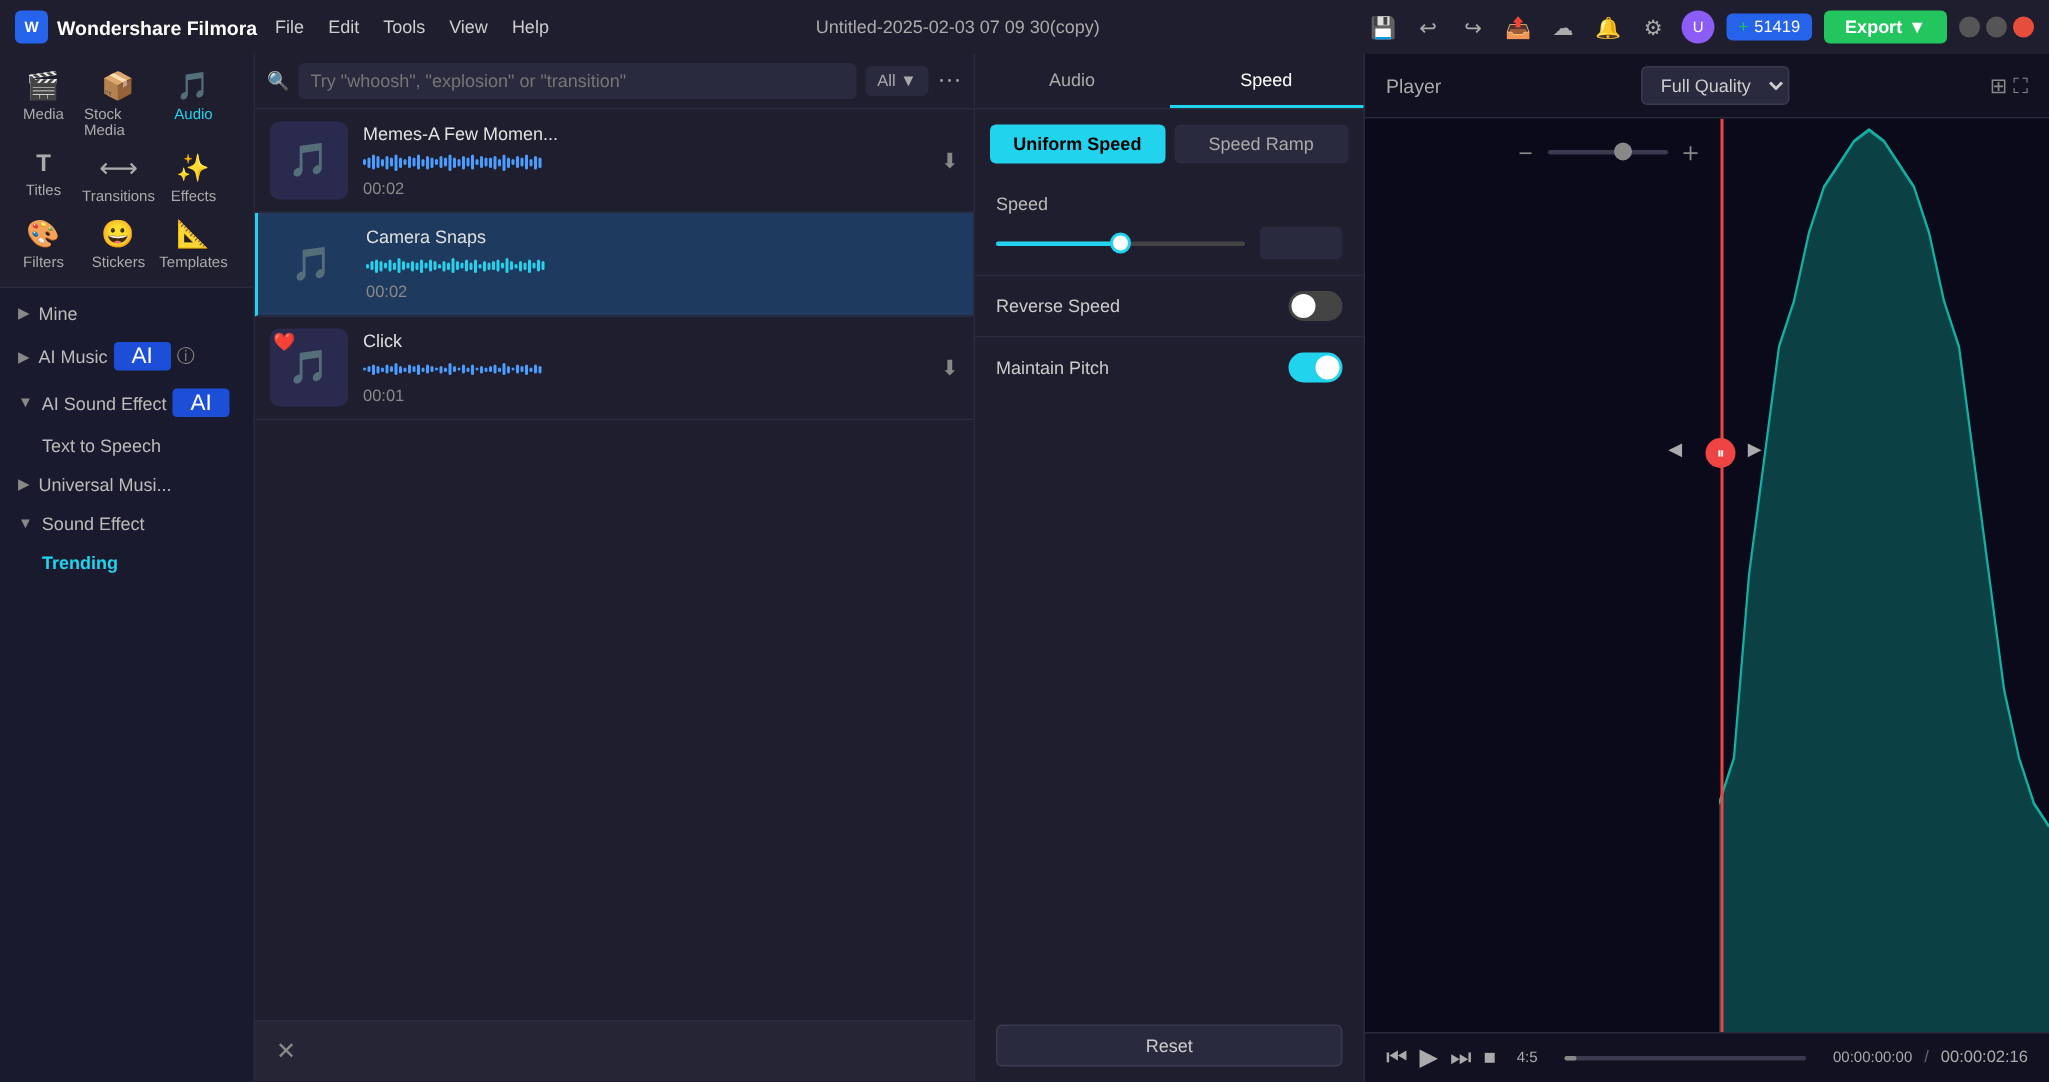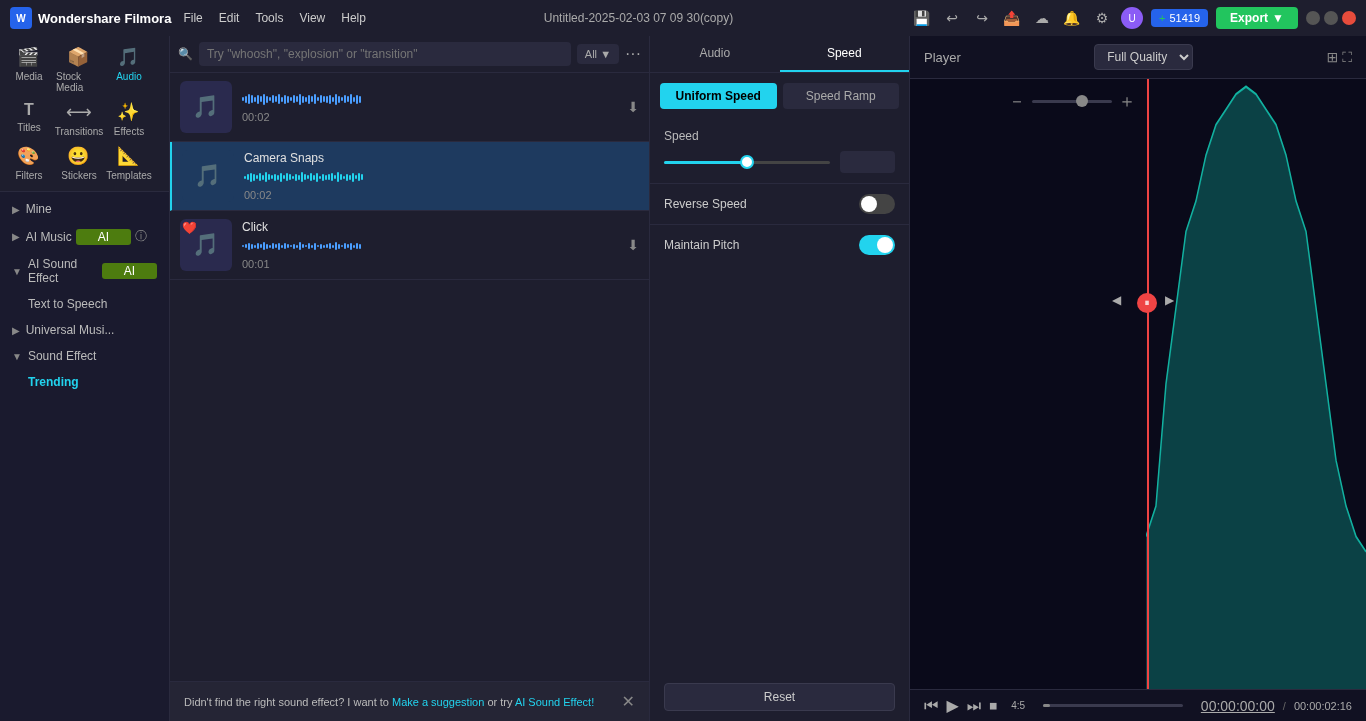--- a/index.html
+++ b/index.html
@@ -31,21 +31,21 @@
     #toolbar-tabs { display: flex; flex-wrap: wrap; background: #1e1e2e; padding: 6px 4px; border-bottom: 1px solid #2a2a3e; }
     .tb-tab { display: flex; flex-direction: column; align-items: center; width: 50px; padding: 4px 2px; cursor: pointer; border-radius: 4px; color: #aaa; font-size: 10px; gap: 3px; }
     .tb-tab.active { color: #22d3ee; }
     .tb-tab .tb-icon { font-size: 18px; }
     
     #side-nav { flex: 1; overflow-y: auto; padding: 4px 0; }
     .nav-item { display: flex; align-items: center; padding: 6px 12px; cursor: pointer; color: #bbb; font-size: 12px; }
     .nav-item .nav-arrow { margin-right: 6px; font-size: 10px; color: #888; }
     .nav-item.sub { padding-left: 28px; }
     .nav-item.active-sub { color: #22d3ee; font-weight: 600; }
-    .ai-badge { background: #4d7c0f; color: #fff; font-size: 12px; border-radius: 3px; padding: 1px 22px; margin-left: 4px; }
+    .ai-badge { background: #1d4ed8; color: #fff; font-size: 15px; border-radius: 3px; padding: 1px 12px; margin-left: 4px; }
 
     
     #center-panel { width: 480px; display: flex; flex-direction: column; background: #1e1e2e; border-right: 1px solid #2a2a3e; }
 
     
     #search-area { display: flex; align-items: center; padding: 6px 8px; gap: 6px; border-bottom: 1px solid #2a2a3e; }
     #search-area input { flex: 1; background: #2a2a3e; border: none; border-radius: 4px; padding: 5px 8px; color: #ccc; font-size: 12px; outline: none; }
     #search-area .filter-btn { background: #2a2a3e; border: none; border-radius: 4px; color: #aaa; padding: 4px 8px; cursor: pointer; font-size: 11px; }
     #search-area .more-btn { background: none; border: none; color: #aaa; cursor: pointer; font-size: 16px; }
 
@@ -101,21 +101,21 @@
     #preview-top .preview-label { color: #aaa; font-size: 13px; }
     #preview-top .quality-select { background: #2a2a3e; border: 1px solid #3a3a4e; color: #ccc; padding: 4px 8px; border-radius: 4px; font-size: 12px; cursor: pointer; }
     #preview-top .view-btns { display: flex; gap: 4px; }
     #preview-top .view-btn { background: none; border: none; color: #888; cursor: pointer; font-size: 14px; }
     #waveform-area { flex: 1; position: relative; overflow: hidden; }
     .waveform-bg { width: 100%; height: 100%; background: #0a0a1a; position: relative; overflow: hidden; }
 
     
     #preview-controls { background: #111122; border-top: 1px solid #2a2a3e; padding: 6px 14px; display: flex; align-items: center; gap: 8px; }
     .preview-ctrl-btn { background: none; border: none; color: #aaa; cursor: pointer; font-size: 16px; }
-    .preview-time { color: #aaa; font-size: 14px; margin-left: auto; text-decoration: underline; }
+    .preview-time { color: #aaa; font-size: 10px; margin-left: auto; }
     .preview-progress { flex: 1; height: 3px; background: #3a3a4e; border-radius: 2px; margin: 0 10px; }
     .preview-progress-fill { height: 100%; background: #888; width: 5%; border-radius: 2px; }
 
     
     ::-webkit-scrollbar { width: 6px; height: 6px; }
     ::-webkit-scrollbar-track { background: #1a1a2e; }
     ::-webkit-scrollbar-thumb { background: #3a3a4e; border-radius: 3px; }
   </style>
 </head>
 <body>
@@ -246,20 +246,21 @@
       <button class="more-btn">···</button>
     </div>
 
     <div id="sound-list">
 
       <div class="sound-item">
         <div class="sound-thumb">
           <span>🎵</span>
         </div>
         <div class="sound-info">
+          <div class="sound-title">Memes-A Few Momen...</div>
           <div class="sound-wave">
             <span style="height:4px;"></span>
               <span style="height:7px;"></span>
               <span style="height:10px;"></span>
               <span style="height:8px;"></span>
               <span style="height:5px;"></span>
               <span style="height:9px;"></span>
               <span style="height:6px;"></span>
               <span style="height:11px;"></span>
               <span style="height:7px;"></span>
@@ -401,26 +402,20 @@
               <span style="height:6px;"></span>
               <span style="height:5px;"></span>
           </div>
           <div class="sound-duration">00:01</div>
         </div>
         <span class="sound-download">⬇</span>
       </div>
     </div>
 
     <div id="suggestion-bar">
-      <span>
-        <span>Didn't find the right sound effect? I want to</span>
-        <a href="#">Make a suggestion</a>
-        <span>or try</span>
-        <a href="#">AI Sound Effect!</a>
-      </span>
       <button class="close-btn">✕</button>
     </div>
   </div>
 
   <div id="right-settings">
     <div class="settings-tabs">
       <div class="settings-tab">Audio</div>
       <div class="settings-tab active">Speed</div>
     </div>
 

